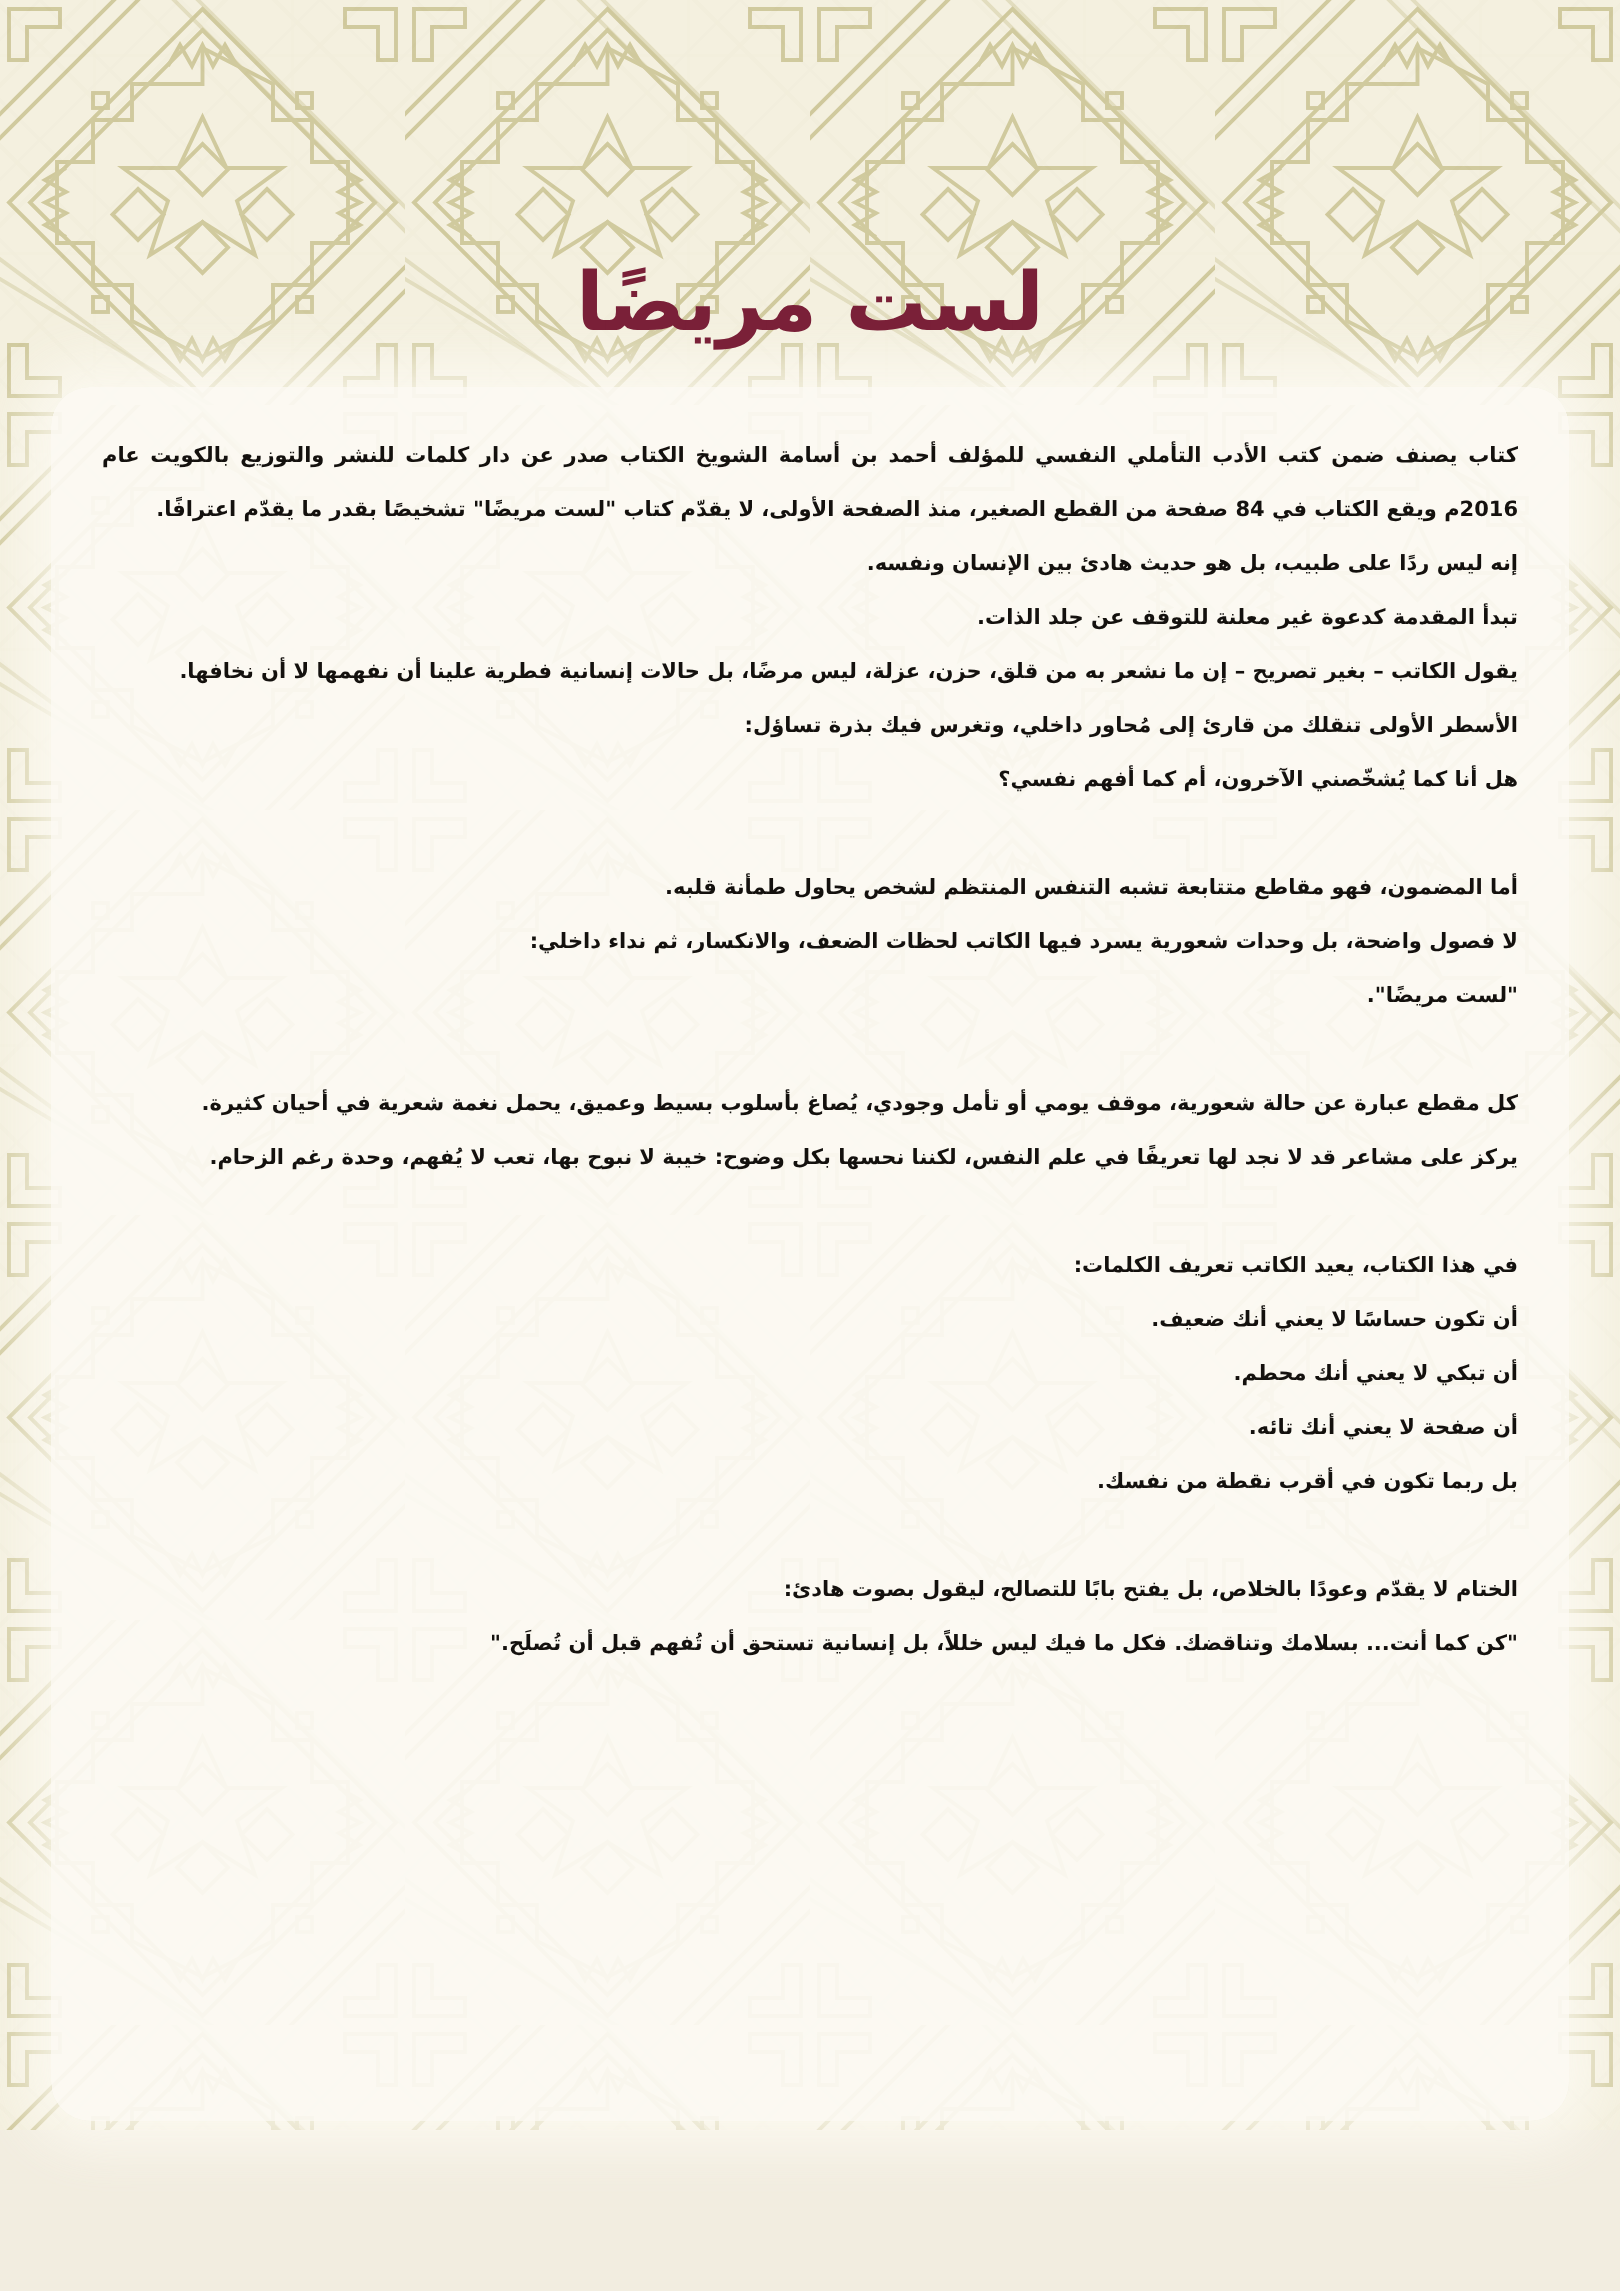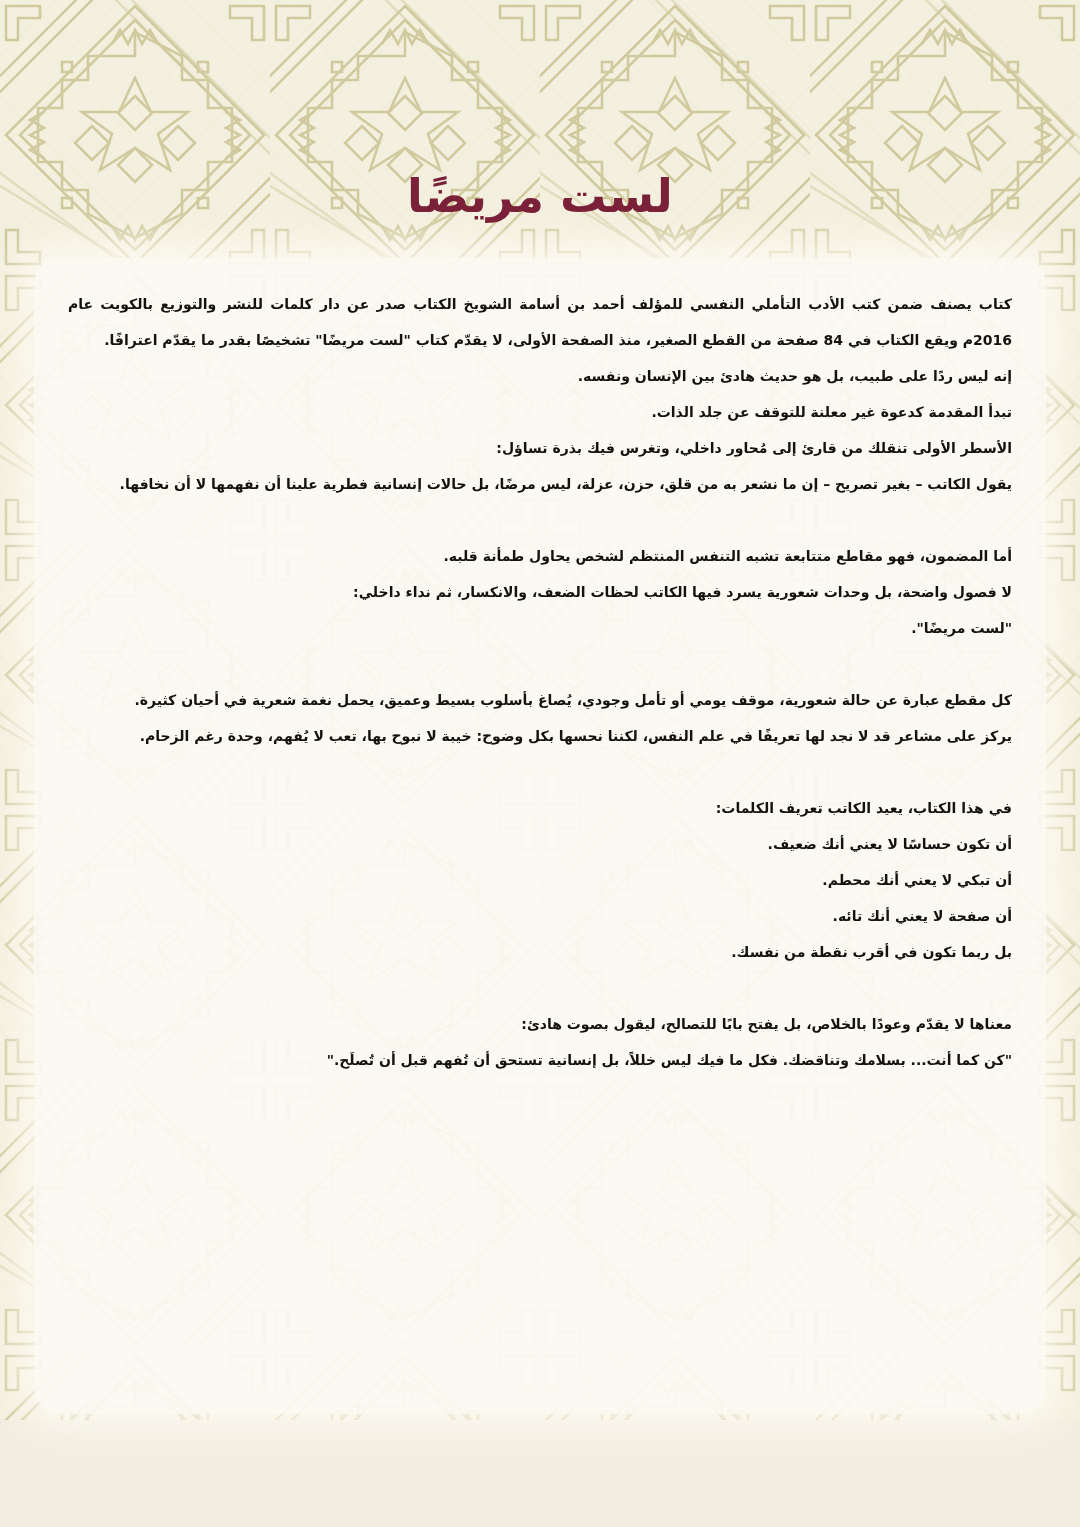--- a/index.html
+++ b/index.html
@@ -86,21 +86,21 @@
     position: absolute;
     left: 0;
     top: 168px;
     width: 1080px;
     text-align: center;
     z-index: 5;
   }
 
   #book-title {
     font-family: "DejaVu Sans", "Liberation Sans", sans-serif;
-    font-size: 46px;
+    font-size: 54px;
     font-weight: bold;
     color: #7a2038;
     letter-spacing: 0px;
     line-height: 1.25;
     direction: rtl;
     unicode-bidi: isolate;
   }
 
   
   #content-card {
@@ -218,22 +218,23 @@
   </div>
 
   <div id="content-card"></div>
 
   <div id="content-inner">
 
     <div>
       <p class="para">كتاب يصنف ضمن كتب الأدب التأملي النفسي للمؤلف أحمد بن أسامة الشويخ الكتاب صدر عن دار كلمات للنشر والتوزيع بالكويت عام 2016م ويقع الكتاب في 84 صفحة من القطع الصغير، منذ الصفحة الأولى، لا يقدّم كتاب "لست مريضًا" تشخيصًا بقدر ما يقدّم اعترافًا.</p>
       <p class="para line-right">إنه ليس ردًا على طبيب، بل هو حديث هادئ بين الإنسان ونفسه.</p>
       <p class="para line-right">تبدأ المقدمة كدعوة غير معلنة للتوقف عن جلد الذات.</p>
+      <p class="para">يقول الكاتب – بغير تصريح – إن ما نشعر به من قلق، حزن، عزلة، ليس مرضًا، بل حالات إنسانية فطرية علينا أن نفهمها لا أن نخافها.</p>
       <p class="para line-right">الأسطر الأولى تنقلك من قارئ إلى مُحاور داخلي، وتغرس فيك بذرة تساؤل:</p>
-      <p class="para">يقول الكاتب – بغير تصريح – إن ما نشعر به من قلق، حزن، عزلة، ليس مرضًا، بل حالات إنسانية فطرية علينا أن نفهمها لا أن نخافها.</p>
+      <p class="para line-right">هل أنا كما يُشخّصني الآخرون، أم كما أفهم نفسي؟</p>
     </div>
 
     <div class="blockgap"></div>
 
     <div>
       <p class="para line-right">أما المضمون، فهو مقاطع متتابعة تشبه التنفس المنتظم لشخص يحاول طمأنة قلبه.</p>
       <p class="para line-right">لا فصول واضحة، بل وحدات شعورية يسرد فيها الكاتب لحظات الضعف، والانكسار، ثم نداء داخلي:</p>
       <p class="para line-right">"لست مريضًا".</p>
     </div>
 
@@ -250,19 +251,19 @@
       <p class="para line-right">في هذا الكتاب، يعيد الكاتب تعريف الكلمات:</p>
       <p class="para line-right">أن تكون حساسًا لا يعني أنك ضعيف.</p>
       <p class="para line-right">أن تبكي لا يعني أنك محطم.</p>
       <p class="para line-right">أن صفحة لا يعني أنك تائه.</p>
       <p class="para line-right">بل ربما تكون في أقرب نقطة من نفسك.</p>
     </div>
 
     <div class="blockgap"></div>
 
     <div>
-      <p class="para line-right">معناها لا يقدّم وعودًا بالخلاص، بل يفتح بابًا للتصالح، ليقول بصوت هادئ:</p>
+      <p class="para line-right">الختام لا يقدّم وعودًا بالخلاص، بل يفتح بابًا للتصالح، ليقول بصوت هادئ:</p>
       <p class="para line-right">"كن كما أنت... بسلامك وتناقضك. فكل ما فيك ليس خللاً، بل إنسانية تستحق أن تُفهم قبل أن تُصلَح."</p>
     </div>
 
   </div>
 
 </div>
 
 </body></html>

